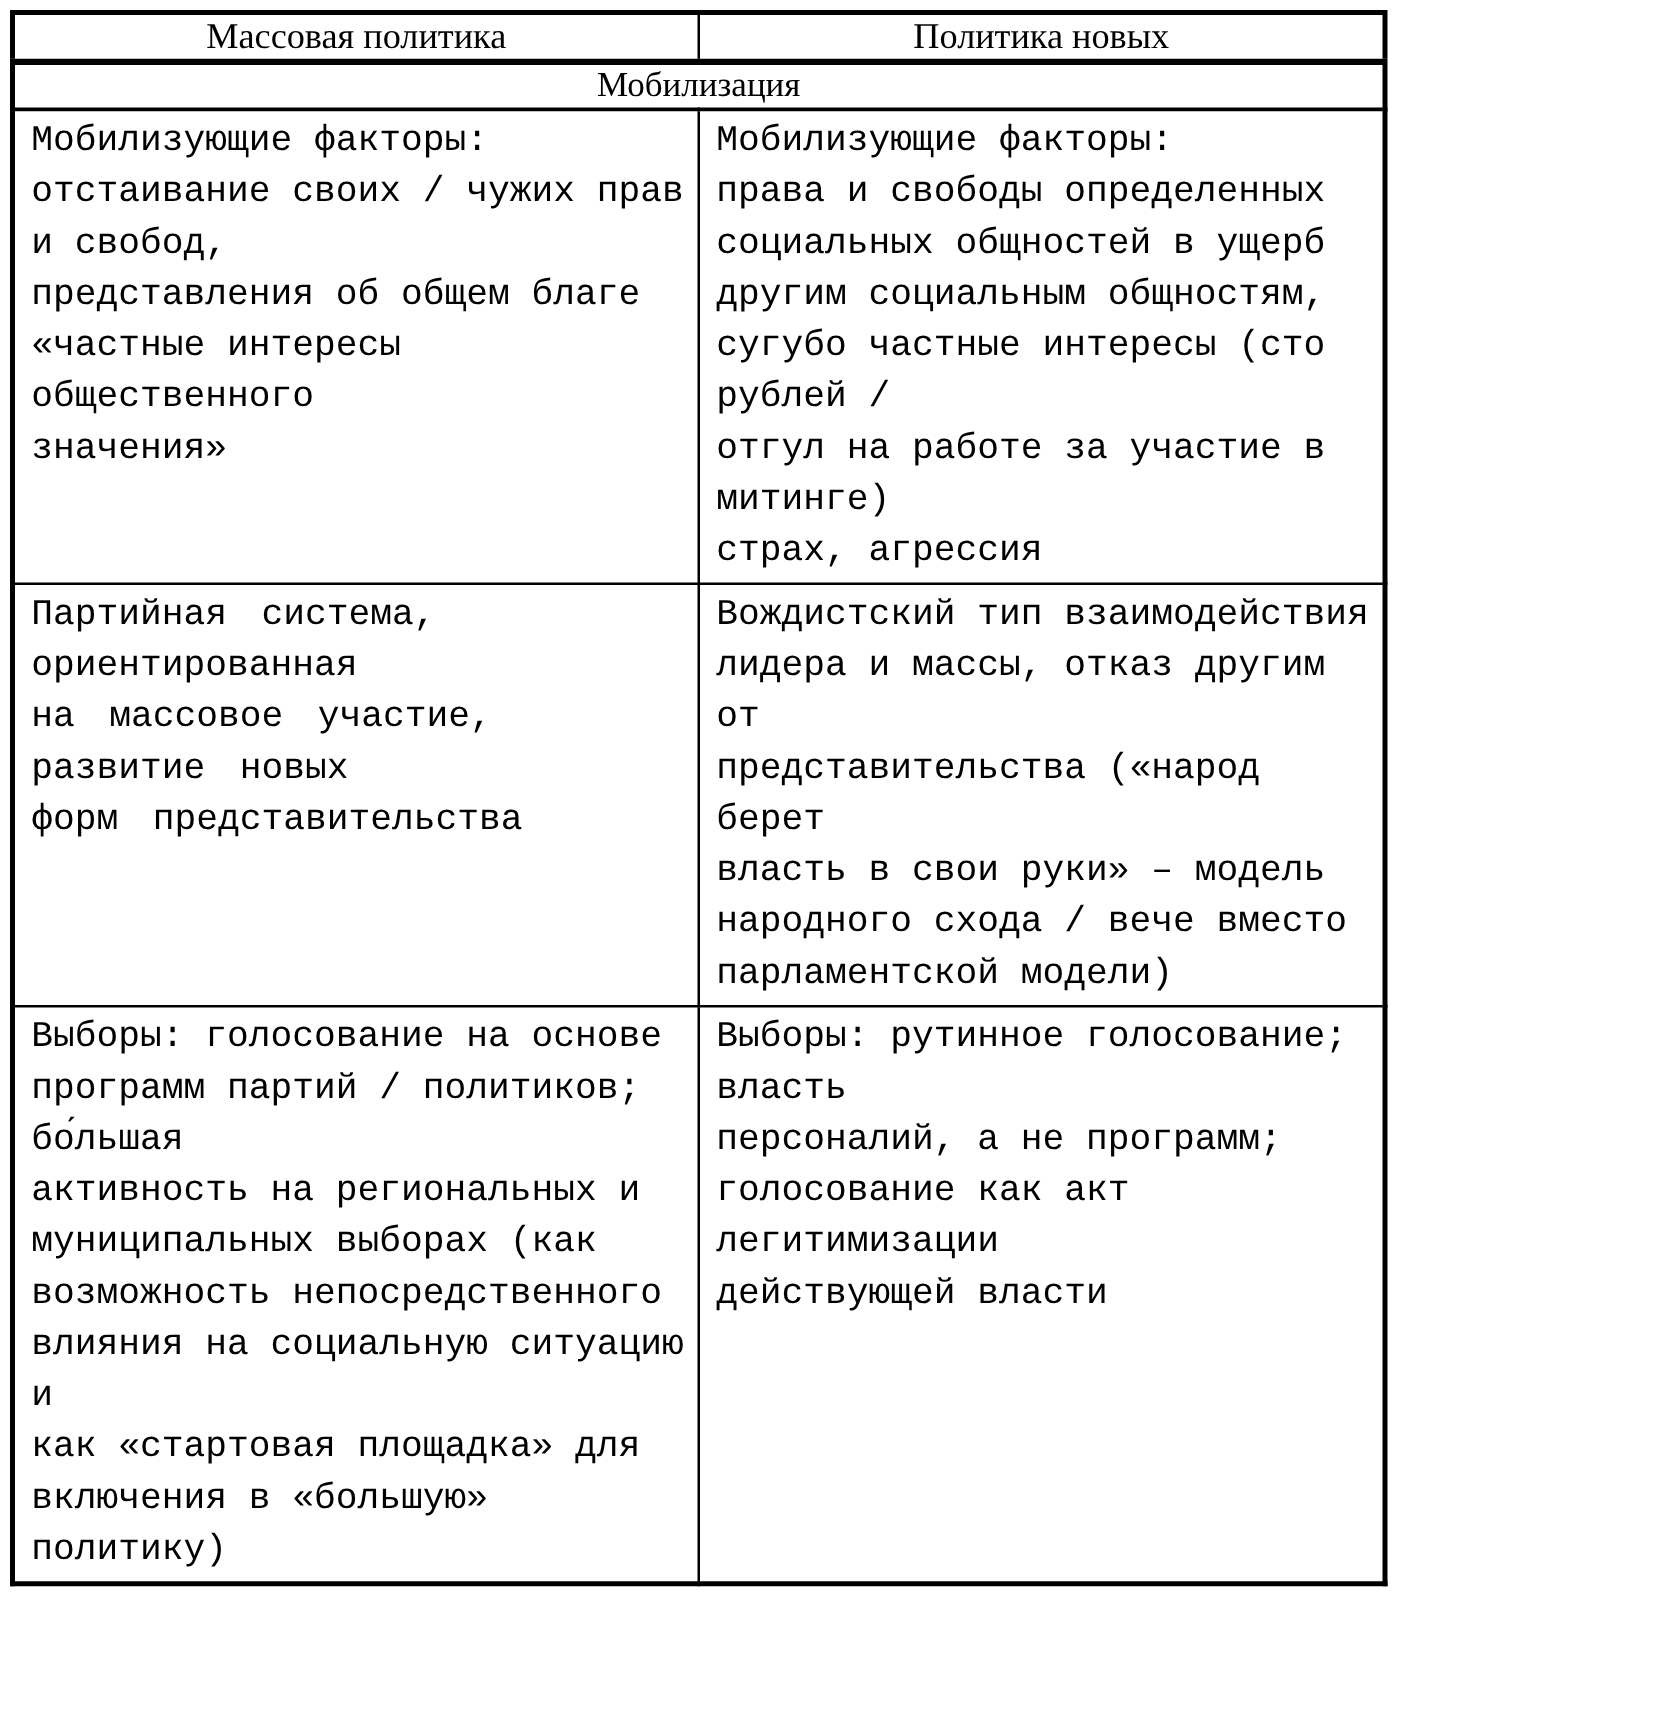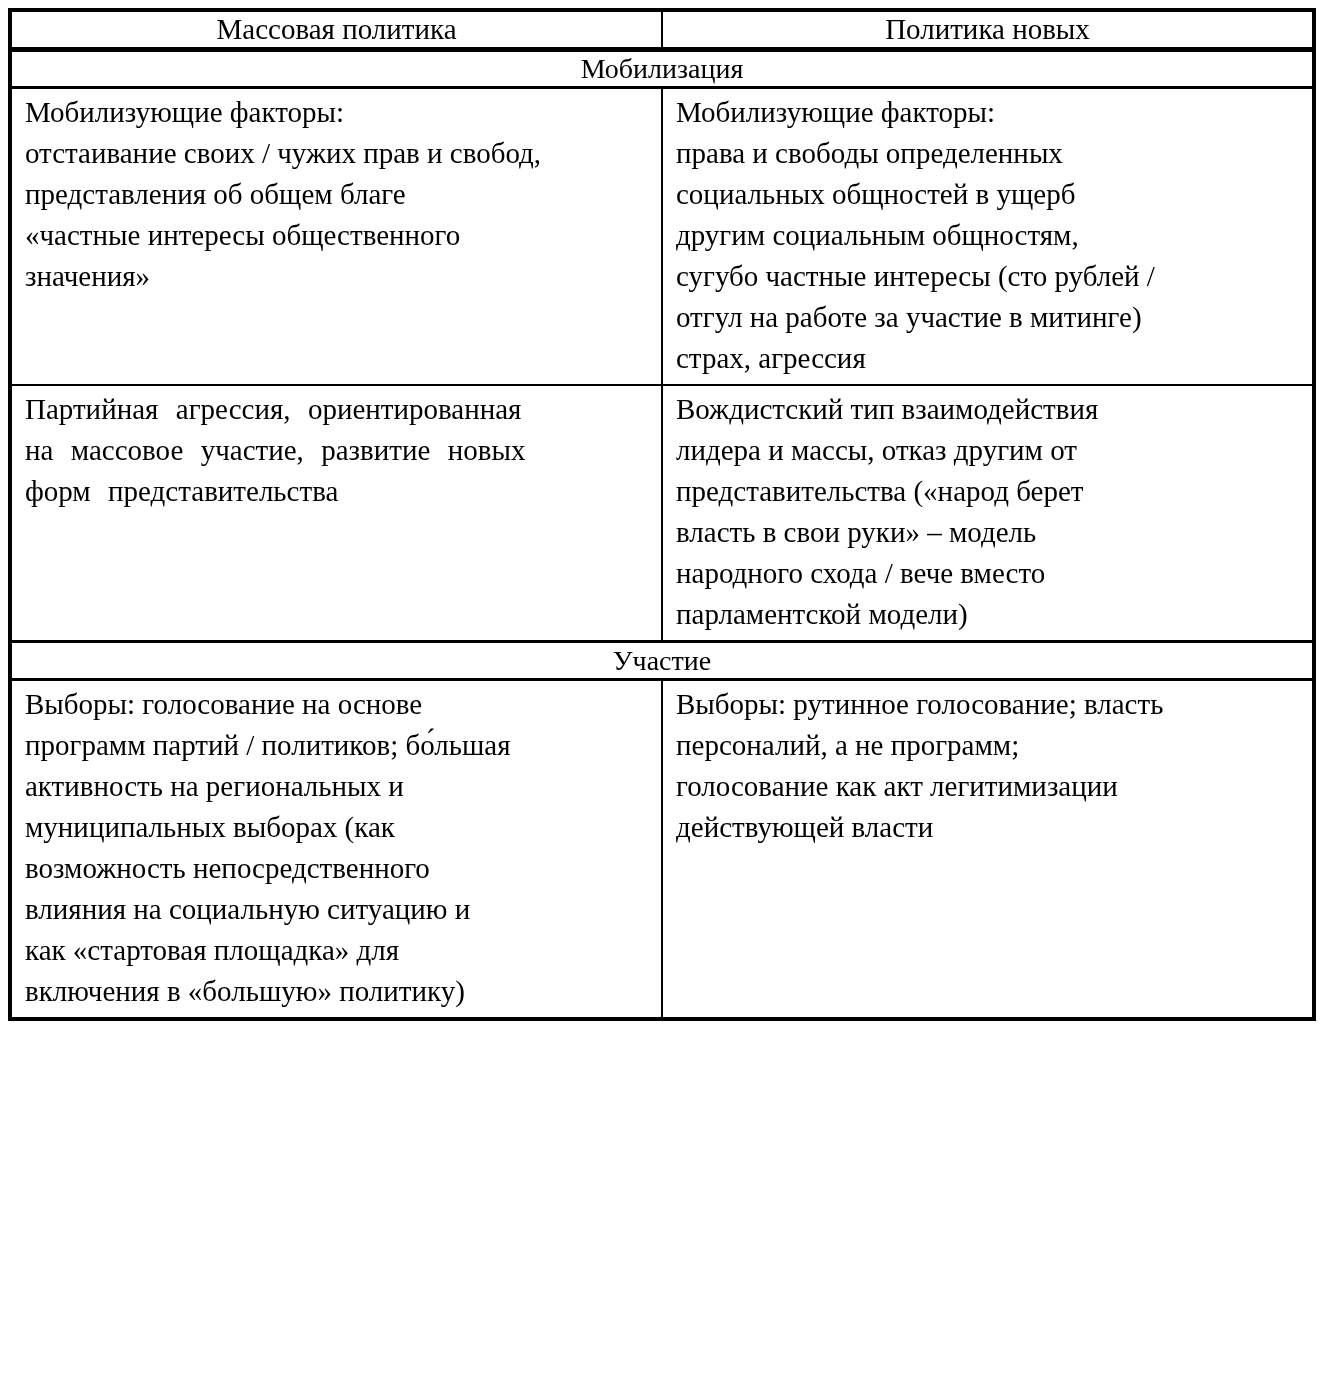--- a/index.html
+++ b/index.html
@@ -10,21 +10,21 @@
   body {
     width: 1322px;
     height: 1373px;
     font-family: "Liberation Serif", "DejaVu Serif", serif;
     color: #000000;
     overflow: hidden;
   }
   .doc-table {
     border-collapse: collapse;
     table-layout: fixed;
-    width: 1308px;
+    width: 1102px;
     margin: 8px 0 0 8px;
     border: 4px solid #000000;
   }
   .doc-table col { width: 50%; }
   .doc-table td {
     border: 2px solid #000000;
     box-sizing: border-box;
   }
   .header-row td {
     height: 36px;
@@ -42,20 +42,21 @@
     border-top-width: 3px;
     border-bottom-width: 3px;
   }
   .content-row td {
     font-size: 29px;
     line-height: 41px;
     vertical-align: top;
     text-align: left;
     padding: 3px 10px 5px 13px;
     white-space: pre-line;
+    font-family: Liberation Mono, monospace;
   }
   .justify-wide {
     word-spacing: 0.35em;
   }
 </style>
 </head>
 <body>
 
 <div>
   <table class="doc-table">
@@ -82,34 +83,31 @@
       <td>Мобилизующие факторы:
 права и свободы определенных
 социальных общностей в ущерб
 другим социальным общностям,
 сугубо частные интересы (сто рублей /
 отгул на работе за участие в митинге)
 страх, агрессия</td>
     </tr>
 
     <tr class="content-row">
-      <td class="justify-wide">Партийная агрессия, ориентированная
+      <td class="justify-wide">Партийная система, ориентированная
 на массовое участие, развитие новых
 форм представительства</td>
       <td>Вождистский тип взаимодействия
 лидера и массы, отказ другим от
 представительства («народ берет
 власть в свои руки» – модель
 народного схода / вече вместо
 парламентской модели)</td>
     </tr>
 
-    <tr class="section-row">
-      <td colspan="2">Участие</td>
-    </tr>
     <tr class="content-row">
       <td>Выборы: голосование на основе
 программ партий / политиков; бо́льшая
 активность на региональных и
 муниципальных выборах (как
 возможность непосредственного
 влияния на социальную ситуацию и
 как «стартовая площадка» для
 включения в «большую» политику)</td>
       <td>Выборы: рутинное голосование; власть

